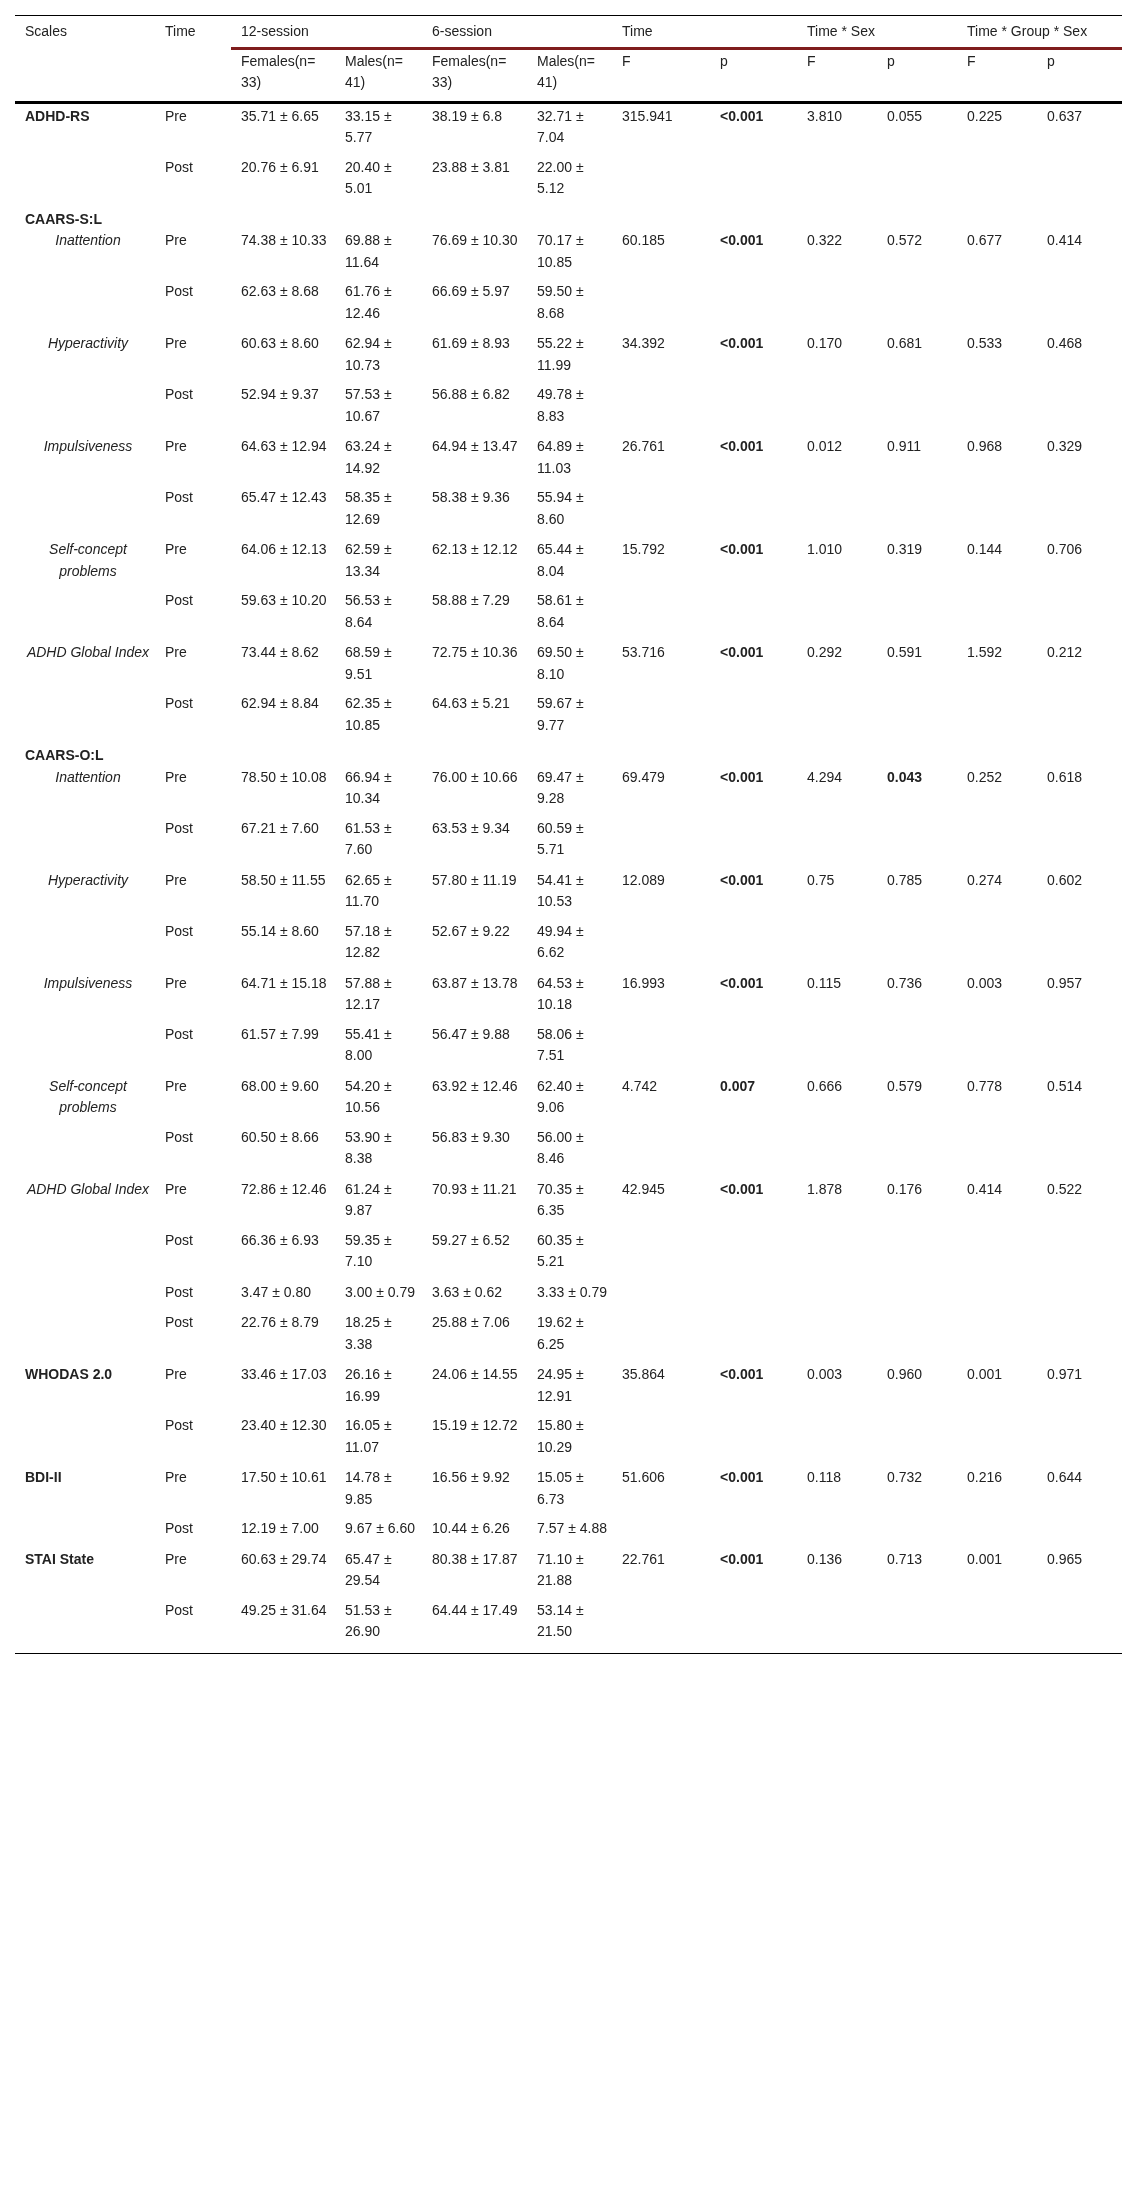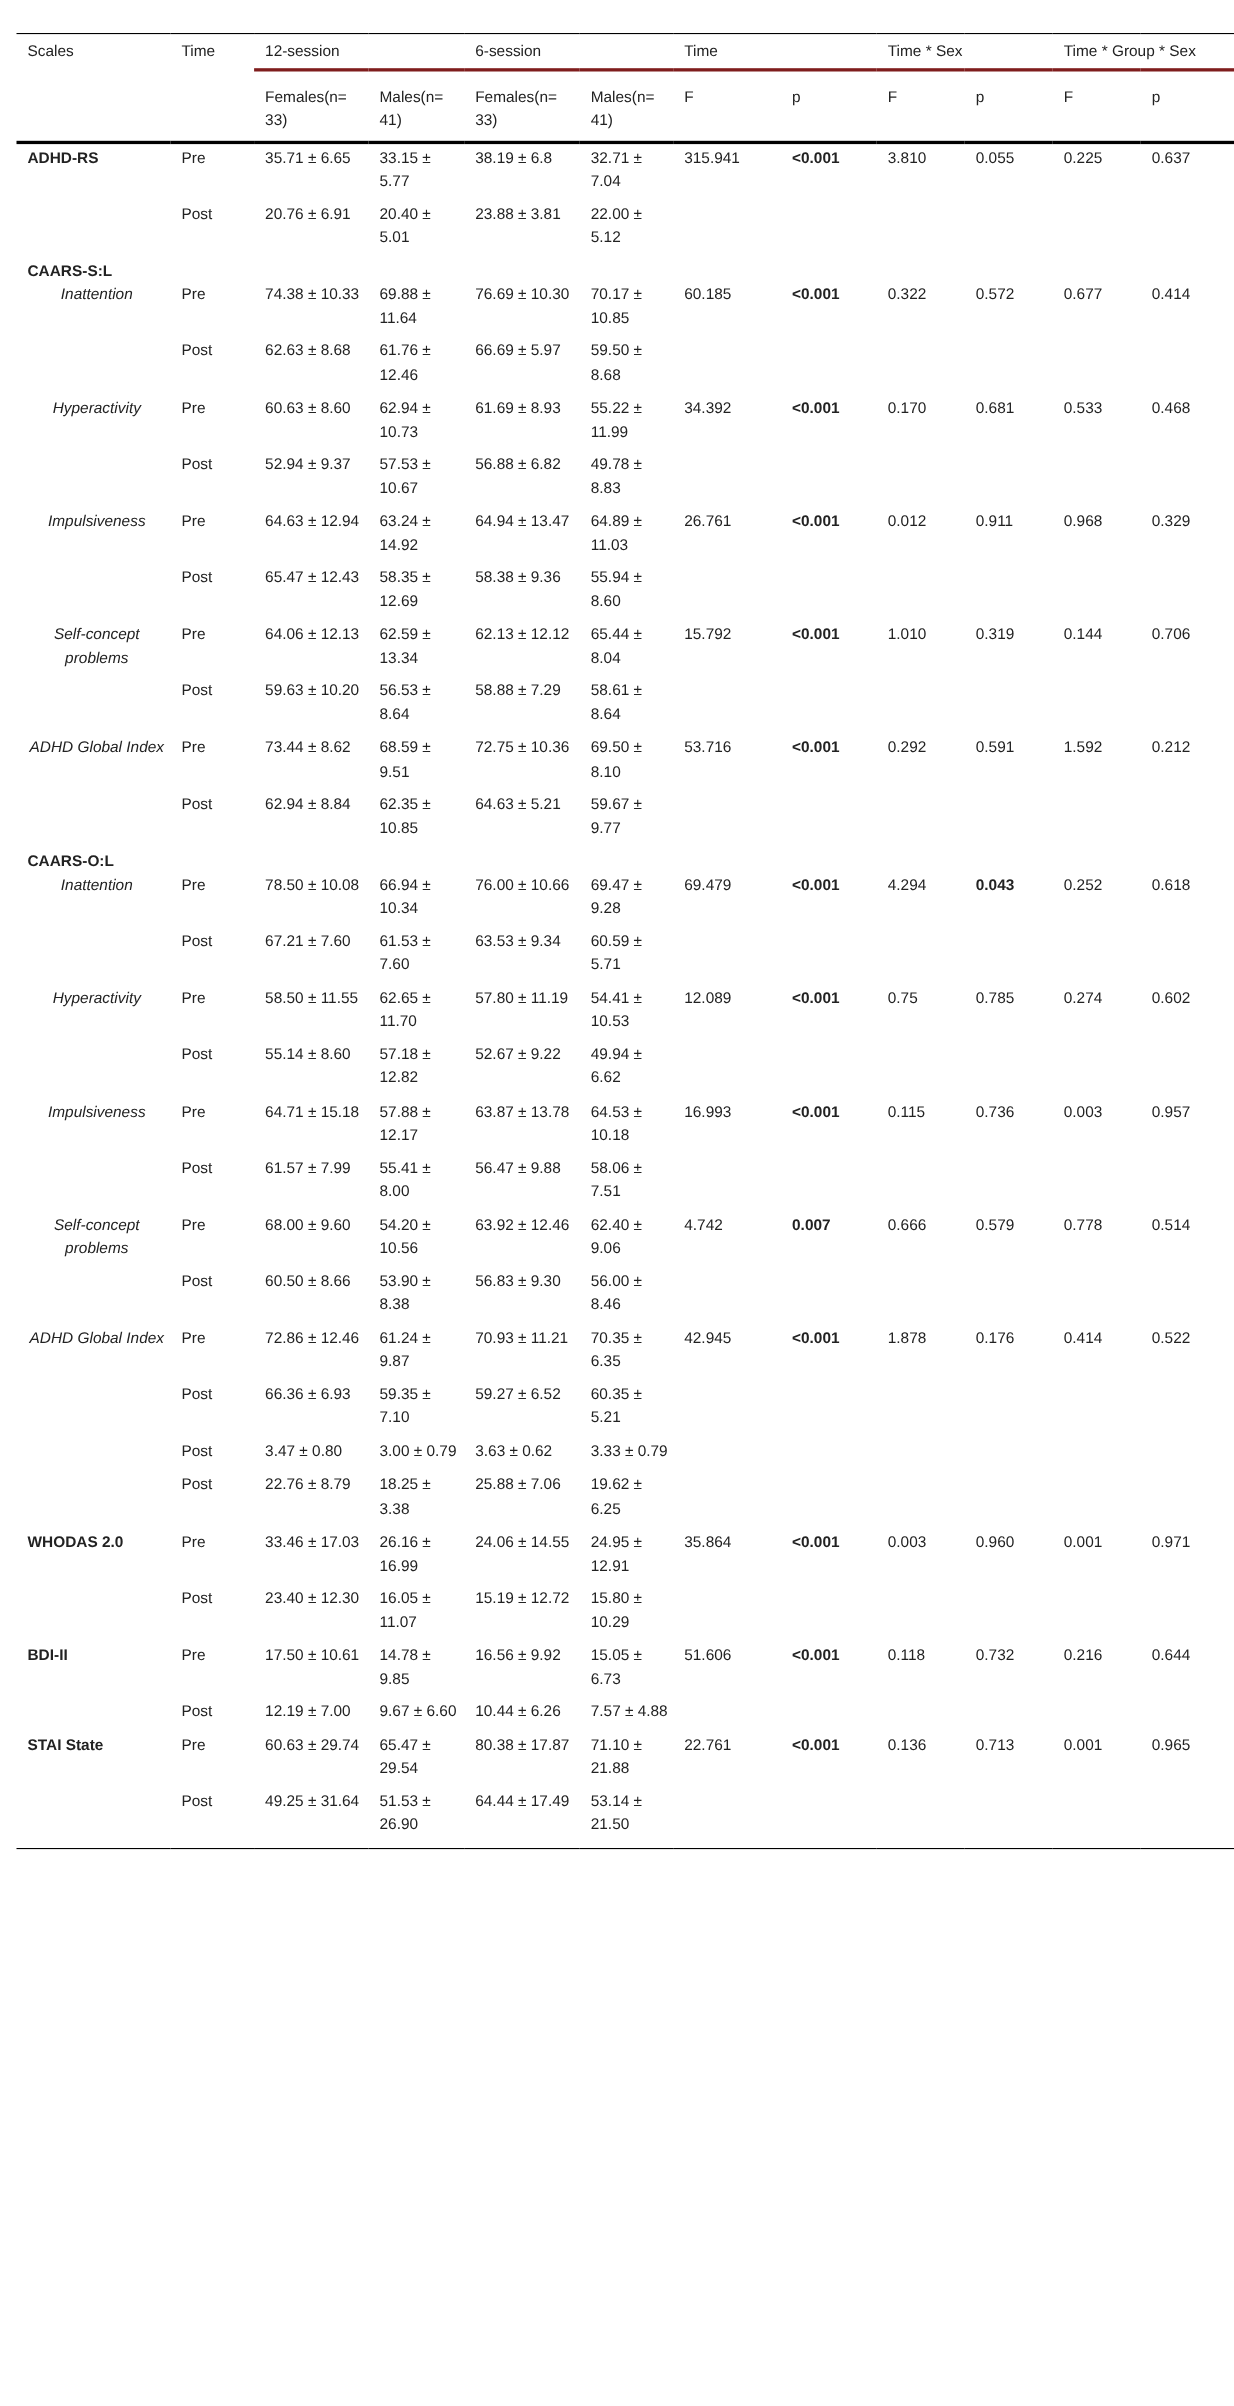--- a/index.html
+++ b/index.html
@@ -1,30 +1,30 @@
 <!DOCTYPE html>
 <html><head>
 <meta charset="utf-8">
 <style>
   html, body { margin: 0; padding: 0; background: #ffffff; }
   body {
     width: 1122px; height: 2187px; overflow: hidden;
     font-family: "Liberation Sans", "DejaVu Sans", sans-serif;
     font-size: 14px; color: #222222;
   }
-  .wrap { position: absolute; left: 15px; top: 30px; width: 1107px; }
+  .wrap { position: absolute; left: 15px; top: 15px; width: 1107px; }
   table { border-collapse: collapse; width: 1107px; table-layout: fixed; }
   td, th {
     vertical-align: top; text-align: left; font-weight: normal;
     padding: 0 4px 0 10px; line-height: 21.5px;
     word-wrap: break-word; overflow-wrap: break-word;
   }
   thead tr.h1 th { padding-top: 5px; padding-bottom: 4px; border-top: 1.5px solid #000; }
   thead tr.h1 th.grp { border-bottom: 3px solid #7f1d1d; }
-  thead tr.h2 th { padding-top: 13px; padding-bottom: 8px; border-bottom: 3.5px solid #000; line-height: 21px; }
+  thead tr.h2 th { padding-top: 1px; padding-bottom: 8px; border-bottom: 3.5px solid #000; line-height: 21px; }
   tbody tr.first td { padding-top: 2px; }
   tbody td { padding-bottom: 8px; }
   tbody tr.post td { padding-bottom: 9px; }
   .scale-bold { font-weight: bold; }
   .scale-ital { font-style: italic; text-align: center; }
   .sig { font-weight: bold; }
   .section td { font-weight: bold; padding-bottom: 0; }
   tbody tr.last td { padding-bottom: 10px; border-bottom: 1.5px solid #000; }
 </style>
 </head>

